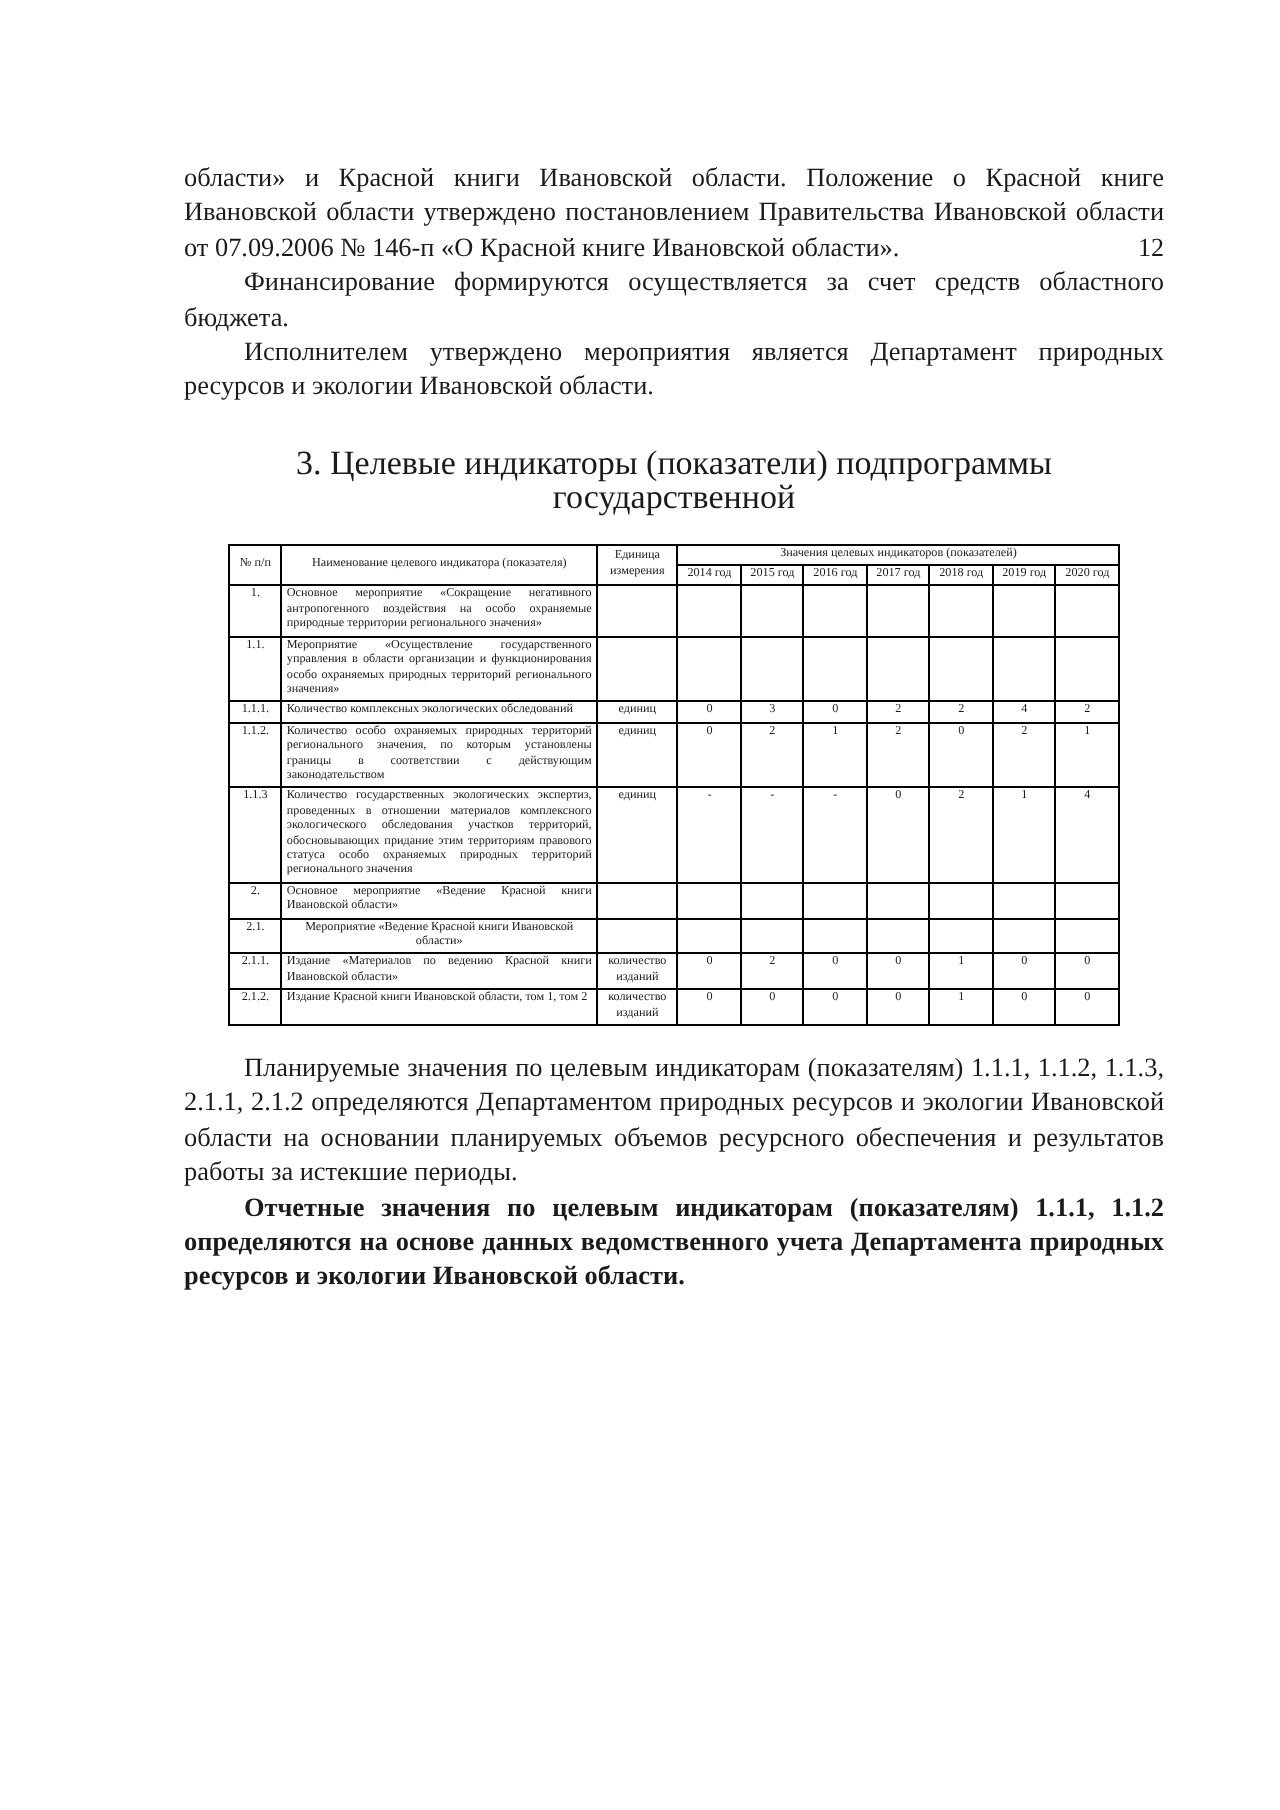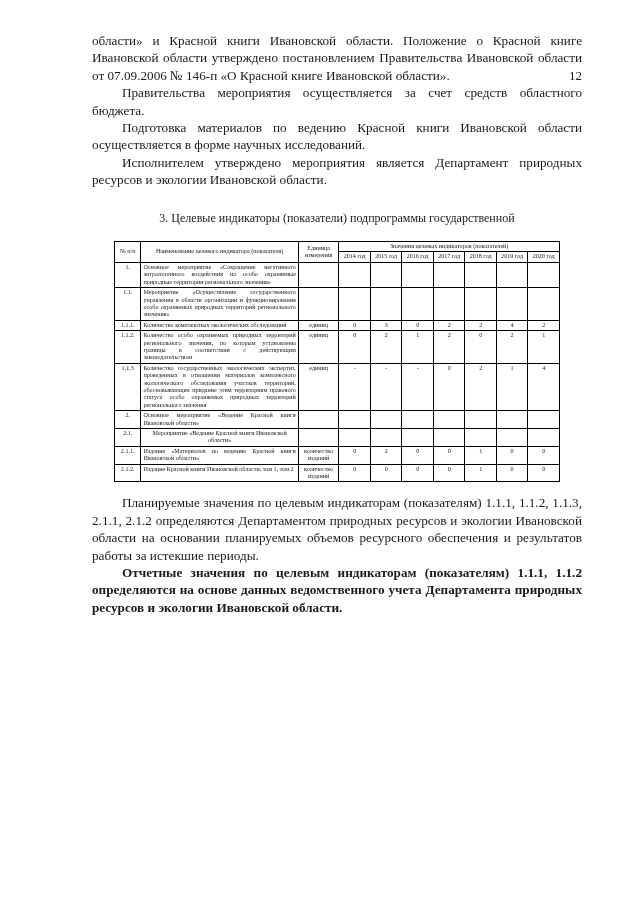--- a/index.html
+++ b/index.html
@@ -23,37 +23,37 @@
     padding: 0 58px 0 92px;
   }
   .page-number {
     position: absolute;
     top: 36px;
     right: 58px;
     font-size: 13px;
     font-family: "Liberation Serif", serif;
   }
   .body-text {
-    margin-top: 32px;
+    margin-top: 80px;
   }
   p.para {
     margin: 0;
     font-size: 13.2px;
     line-height: 17.4px;
     text-align: justify;
     text-indent: 30px;
     hyphens: none;
   }
   p.para.noindent {
     text-indent: 0;
   }
   .heading {
     margin-top: 21px;
     text-align: center;
-    font-size: 12px;
+    font-size: 17px;
     line-height: 17.4px;
   }
   .heading .line1 { display: block; }
   .heading .line2 { display: block; }
 
   table.indicators {
     width: 446px;
     margin: 14px auto 0 auto;
     border-collapse: collapse;
     table-layout: fixed;
@@ -102,22 +102,21 @@
 </style>
 </head>
 <body>
 
 <div class="page">
 
   <div class="page-number">12</div>
 
   <div class="body-text">
     <p class="para noindent">области» и Красной книги Ивановской области. Положение о Красной книге Ивановской области утверждено постановлением Правительства Ивановской области от 07.09.2006 № 146-п «О Красной книге Ивановской области».</p>
-    <p class="para">Правительства мероприятия осуществляется за счет средств областного бюджета.</p>
-    <p class="para">Подготовка материалов по ведению Красной книги Ивановской области осуществляется в форме научных исследований.</p>
+    <p class="para">Финансирование формируются осуществляется за счет средств областного бюджета.</p>
     <p class="para">Исполнителем утверждено мероприятия является Департамент природных ресурсов и экологии Ивановской области.</p>
   </div>
 
   <div class="heading">
     <span class="line1">3. Целевые индикаторы (показатели) подпрограммы государственной</span>
   </div>
 
   <table class="indicators">
     <colgroup>
       <col class="col-num">

